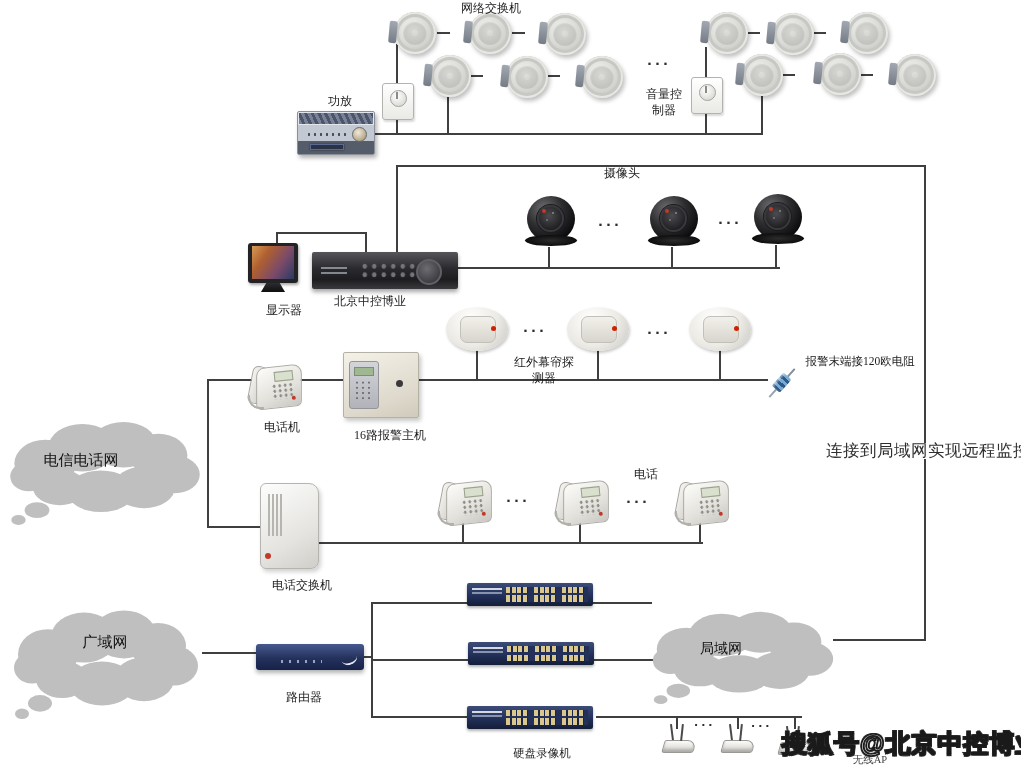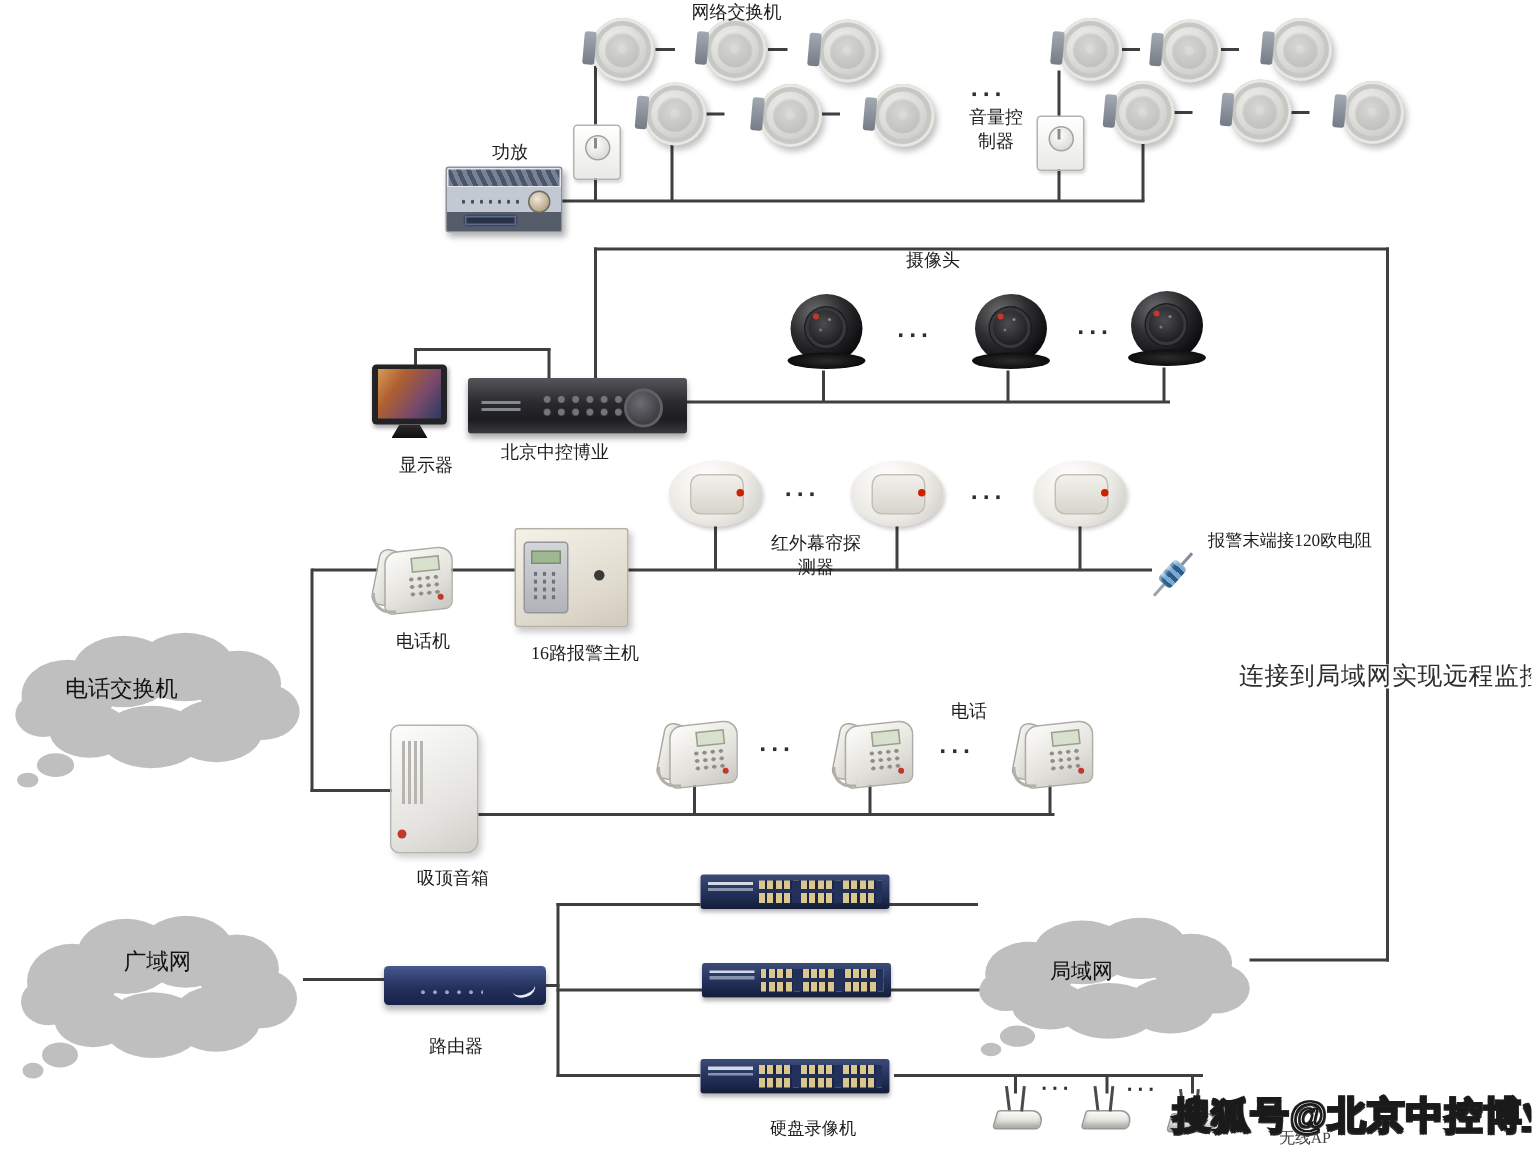--- a/index.html
+++ b/index.html
@@ -333,30 +333,30 @@
     </div>
   <div class="dev ap" style="left:722px;top:724px">
       <i class="base"></i>
     </div>
   <div class="dev ap" style="left:779px;top:726px">
       <i class="base"></i>
     </div>
 
   <span class="lbl" style="left:455px;top:1px;width:72px">网络交换机</span>
   <span class="lbl" style="left:316px;top:94px;width:48px">功放</span>
-  <span class="lbl" style="left:643px;top:71px;width:42px">音量控制器</span>
+  <span class="lbl" style="left:643px;top:87px;width:42px">音量控制器</span>
   <span class="lbl" style="left:586px;top:166px;width:72px">摄像头</span>
   <span class="lbl" style="left:256px;top:303px;width:56px">显示器</span>
   <span class="lbl" style="left:332px;top:294px;width:76px">北京中控博业</span>
   <span class="lbl" style="left:510px;top:355px;width:68px">红外幕帘探测器</span>
   <span class="lbl" style="left:797px;top:354px;width:126px;font-size:11.5px">报警末端接120欧电阻</span>
   <span class="lbl" style="left:258px;top:420px;width:48px">电话机</span>
   <span class="lbl" style="left:348px;top:428px;width:84px">16路报警主机</span>
-  <span class="lbl cloud-lbl" style="left:34px;top:451px;width:94px;font-size:15px">电话交换机</span>
-  <span class="lbl" style="left:266px;top:578px;width:72px">吸顶音箱</span>
+  <span class="lbl cloud-lbl" style="left:34px;top:451px;width:94px;font-size:15px">电信电话网</span>
+  <span class="lbl" style="left:266px;top:578px;width:72px">电话交换机</span>
   <span class="lbl" style="left:628px;top:467px;width:36px">电话</span>
   <span class="lbl cloud-lbl" style="left:74px;top:633px;width:62px;font-size:15px">广域网</span>
   <span class="lbl" style="left:279px;top:690px;width:50px">路由器</span>
   <span class="lbl cloud-lbl" style="left:693px;top:640px;width:56px;font-size:14px">局域网</span>
   <span class="lbl" style="left:507px;top:746px;width:70px;font-size:11.5px">硬盘录像机</span>
   <span class="lbl" style="left:846px;top:753px;width:48px;font-size:10.5px;color:#444">无线AP</span>
 
   <span class="note" style="left:826px;top:440px">连接到局域网实现远程监控</span>
 
   <span class="dots3" style="left:647px;top:56px">···</span>

